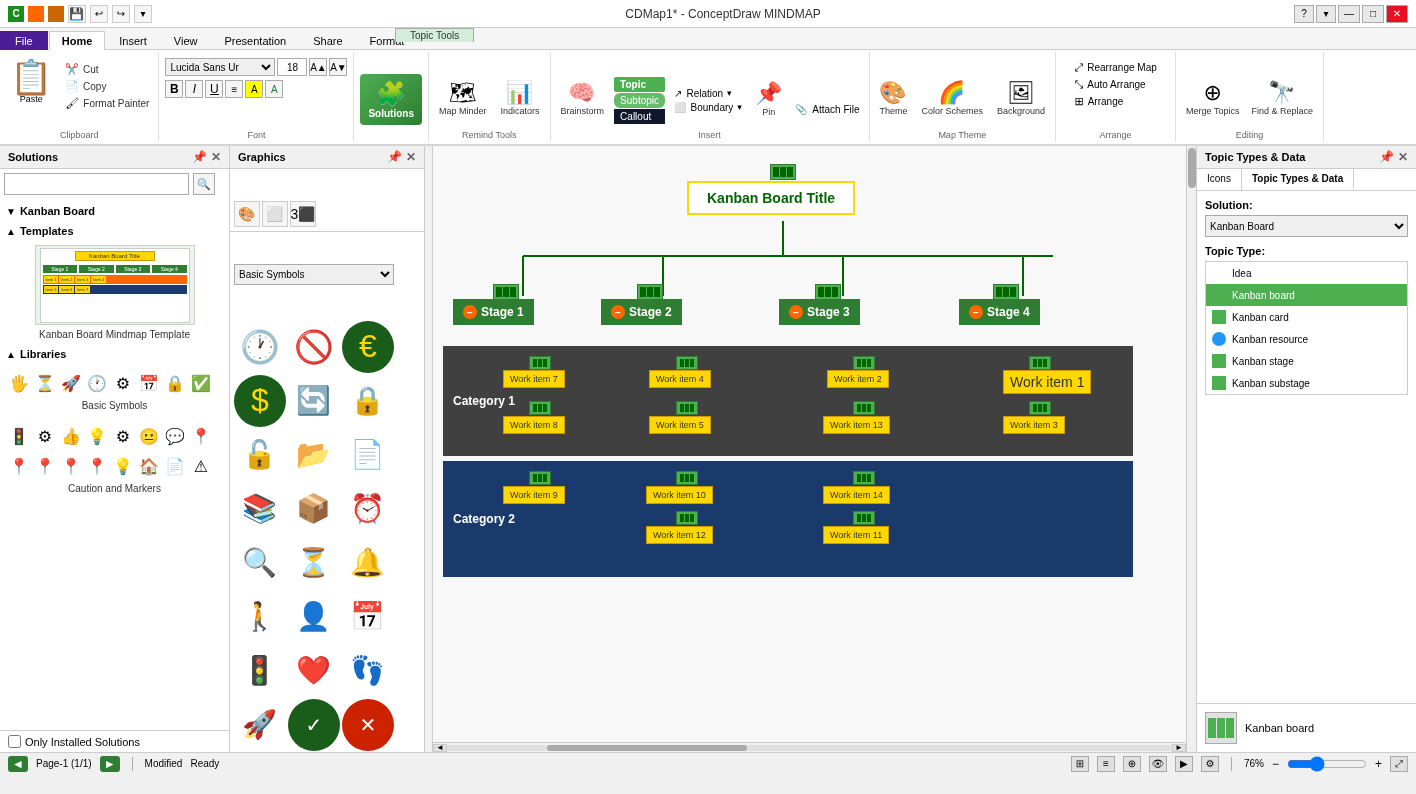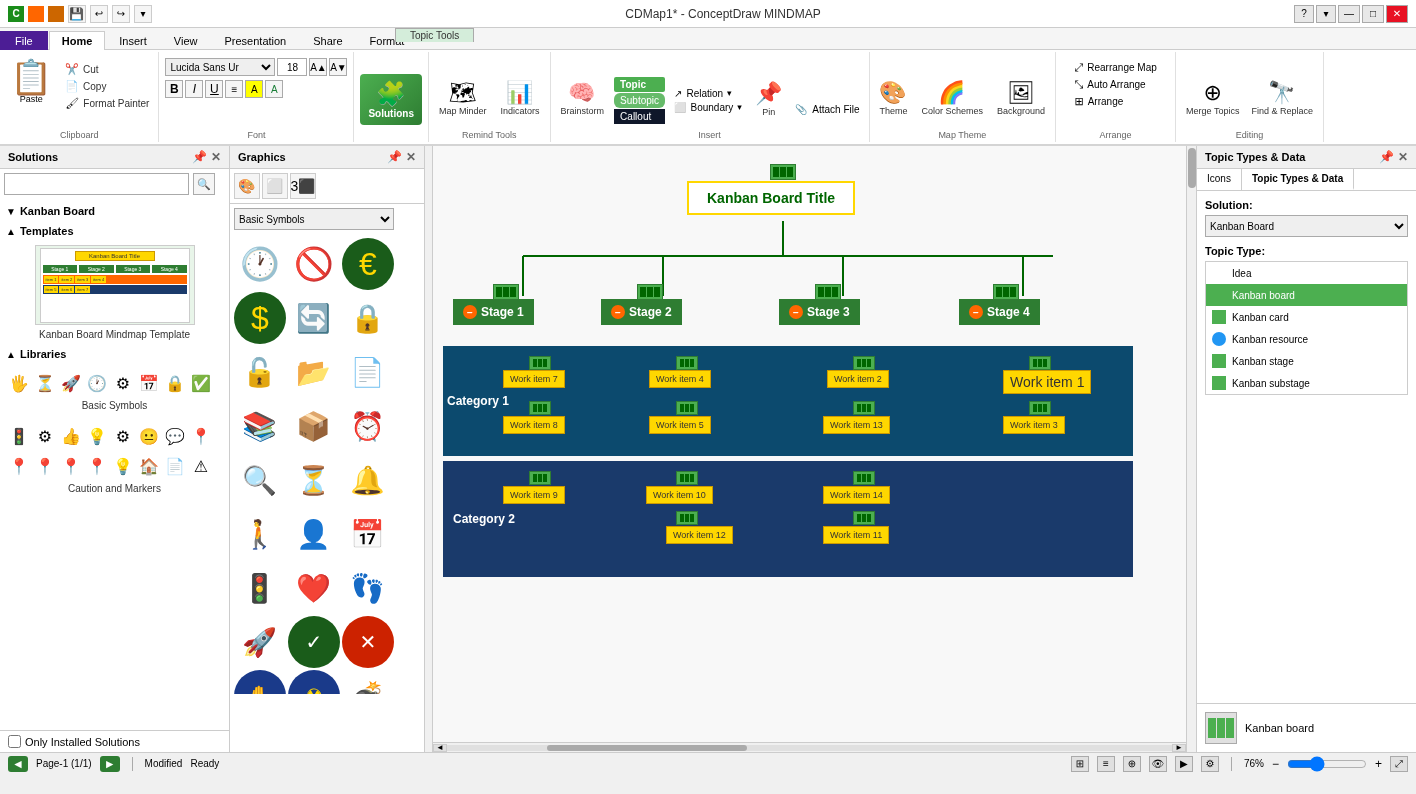--- a/index.html
+++ b/index.html
@@ -95,21 +95,21 @@
     .template-label { font-size: 10px; text-align: center; color: #333; }
 
     .libs-section { padding: 4px; }
     .lib-icons-row { display: flex; flex-wrap: wrap; gap: 4px; padding: 4px 0; }
     .lib-icon { width: 22px; height: 22px; font-size: 16px; display: flex; align-items: center; justify-content: center; }
     .lib-label { font-size: 10px; text-align: center; color: #333; padding: 2px; }
 
     
     #graphics-panel {
       width: 195px; background: #fff; border-right: 1px solid #ccc;
-      display: flex; flex-direction: column;
+      display: flex; flex-direction: column; gap: 28px;
     }
     .graphics-toolbar { display: flex; gap: 2px; padding: 4px; border-bottom: 1px solid #ccc; }
     .graphics-tool { width: 26px; height: 26px; border: 1px solid #ccc; background: #f5f5f5; cursor: pointer; display: flex; align-items: center; justify-content: center; font-size: 14px; }
     .graphics-select { width: 160px; height: 22px; border: 1px solid #aaa; font-size: 10px; margin: 4px; }
     .graphics-grid { display: flex; flex-wrap: wrap; padding: 4px; gap: 2px; overflow-y: auto; }
     .graphics-item { width: 52px; height: 52px; display: flex; align-items: center; justify-content: center; font-size: 28px; cursor: pointer; border: 1px solid transparent; border-radius: 3px; }
     .graphics-browse { padding: 6px; text-align: center; border-top: 1px solid #ccc; }
     .browse-btn { padding: 4px 16px; border: 1px solid #aaa; background: #f5f5f5; cursor: pointer; font-size: 10px; }
 
     
@@ -588,21 +588,21 @@
           <div style="width:6px;height:10px;background:#006600;"></div>
           <div style="width:6px;height:10px;background:#006600;"></div>
           <div style="width:6px;height:10px;background:#006600;"></div>
         </div>
       </div>
       <div style="position:absolute;left:526px;top:153px;background:#2e7d32;color:white;padding:6px 10px;font-size:12px;font-weight:bold;display:flex;align-items:center;gap:4px;cursor:pointer;white-space:nowrap;">
         <div style="width:14px;height:14px;background:#ff6600;border-radius:50%;display:flex;align-items:center;justify-content:center;font-size:10px;color:white;flex-shrink:0;">−</div>
         <span>Stage 4</span>
       </div>
 
-      <div style="position:absolute;left:10px;top:200px;width:690px;height:110px;background:#0c4a6e;display:flex;align-items:center;padding-left:4px;">
+      <div style="position:absolute;left:10px;top:200px;width:690px;height:110px;background:#404040;display:flex;align-items:center;padding-left:10px;">
         <span style="color:white;font-size:12px;font-weight:bold;">Category 1</span>
       </div>
 
       <div style="position:absolute;left:10px;top:315px;width:690px;height:116px;background:#1a3a6b;display:flex;align-items:center;padding-left:10px;">
         <span style="color:white;font-size:12px;font-weight:bold;">Category 2</span>
       </div>
 
       <div style="position:absolute;left:96px;top:210px;width:22px;height:14px;background:#4caf50;border:1px solid #2e7d32;display:flex;align-items:center;justify-content:center;">
         <div style="display:flex;gap:1px;">
             <div style="width:4px;height:8px;background:#006600;"></div>
@@ -693,21 +693,21 @@
       </div>
       <div style="position:absolute;left:213px;top:340px;background:#ffd700;border:1px solid #cc9900;padding:3px 6px;font-size:9px;color:#333;white-space:nowrap;cursor:pointer;">Work item 10</div>
 
       <div style="position:absolute;left:243px;top:365px;width:22px;height:14px;background:#4caf50;border:1px solid #2e7d32;display:flex;align-items:center;justify-content:center;">
         <div style="display:flex;gap:1px;">
             <div style="width:4px;height:8px;background:#006600;"></div>
             <div style="width:4px;height:8px;background:#006600;"></div>
             <div style="width:4px;height:8px;background:#006600;"></div>
           </div>
       </div>
-      <div style="position:absolute;left:213px;top:380px;background:#ffd700;border:1px solid #cc9900;padding:3px 6px;font-size:9px;color:#333;white-space:nowrap;cursor:pointer;margin-left:20px;">Work item 12</div>
+      <div style="position:absolute;left:213px;top:380px;background:#ffd700;border:1px solid #cc9900;padding:3px 6px;font-size:9px;color:#333;white-space:nowrap;cursor:pointer;">Work item 12</div>
 
       <div style="position:absolute;left:420px;top:325px;width:22px;height:14px;background:#4caf50;border:1px solid #2e7d32;display:flex;align-items:center;justify-content:center;">
         <div style="display:flex;gap:1px;">
             <div style="width:4px;height:8px;background:#006600;"></div>
             <div style="width:4px;height:8px;background:#006600;"></div>
             <div style="width:4px;height:8px;background:#006600;"></div>
           </div>
       </div>
       <div style="position:absolute;left:390px;top:340px;background:#ffd700;border:1px solid #cc9900;padding:3px 6px;font-size:9px;color:#333;white-space:nowrap;cursor:pointer;">Work item 14</div>
 

